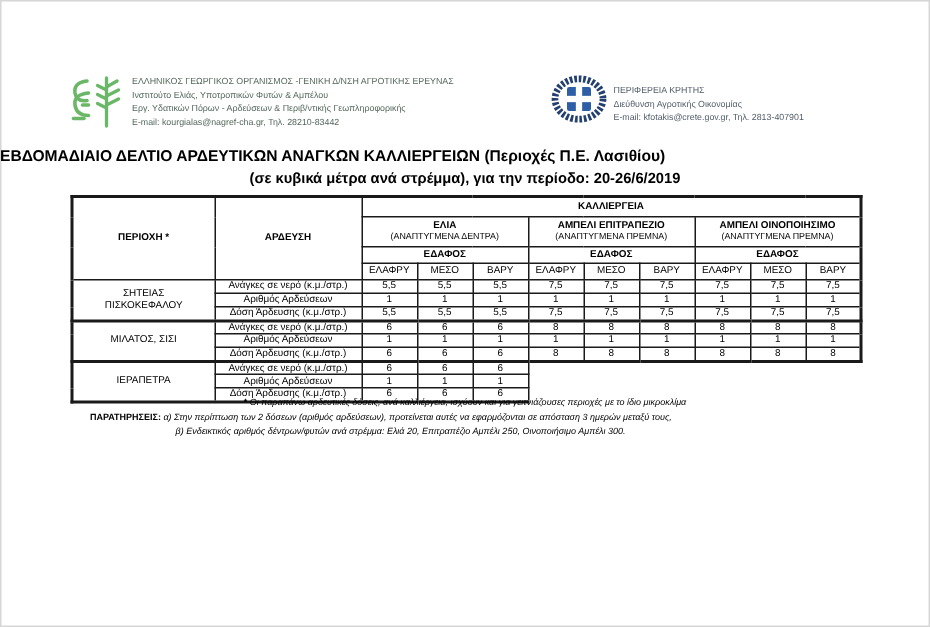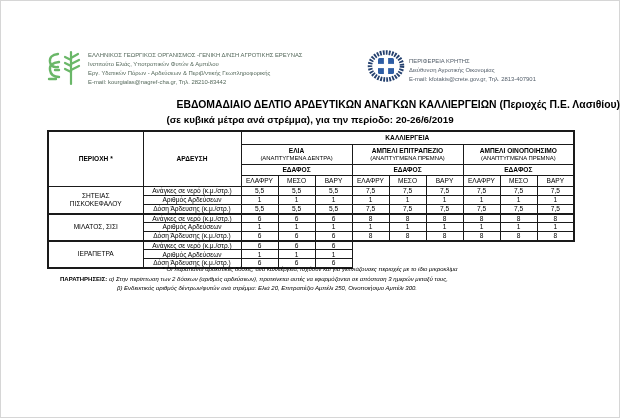--- a/index.html
+++ b/index.html
@@ -9,21 +9,21 @@
   }
   .page-frame{position:absolute;inset:0;border:1px solid #d6d6d6;pointer-events:none;}
 
   
   .lh-left-logo{position:absolute;left:45px;top:48px;}
   .lh-left-text{position:absolute;left:88px;top:51px;font-size:5.9px;line-height:1.5;color:#55695b;}
   .lh-right-logo{position:absolute;left:366px;top:46px;}
   .lh-right-text{position:absolute;left:409px;top:57px;font-size:5.9px;line-height:1.55;color:#535e6a;}
 
   
-  .doc-title{position:absolute;top:99px;left:0;width:620px;text-align:right;
+  .doc-title{position:absolute;top:99px;left:0;width:620px;text-align:left;
     font-size:10.4px;font-weight:bold;letter-spacing:0px;}
   .doc-subtitle{position:absolute;top:114px;left:0;width:620px;text-align:center;
     font-size:9.8px;font-weight:bold;}
 
   
   .tbl-wrap{position:absolute;left:47px;top:130px;}
   table{border-collapse:collapse;table-layout:fixed;width:526px;font-size:6.6px;}
   th,td{border:1px solid #1a1a1a;padding:0;text-align:center;vertical-align:middle;
     font-weight:normal;line-height:1.15;overflow:hidden;}
   thead tr:nth-child(1) th{height:12px;}

